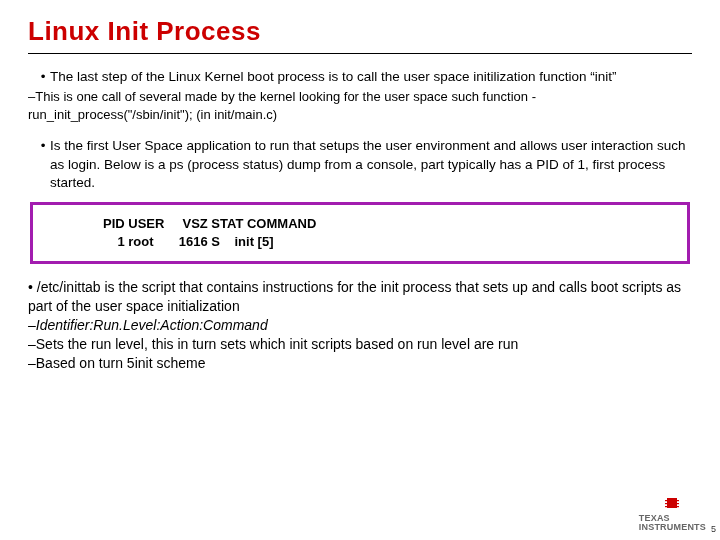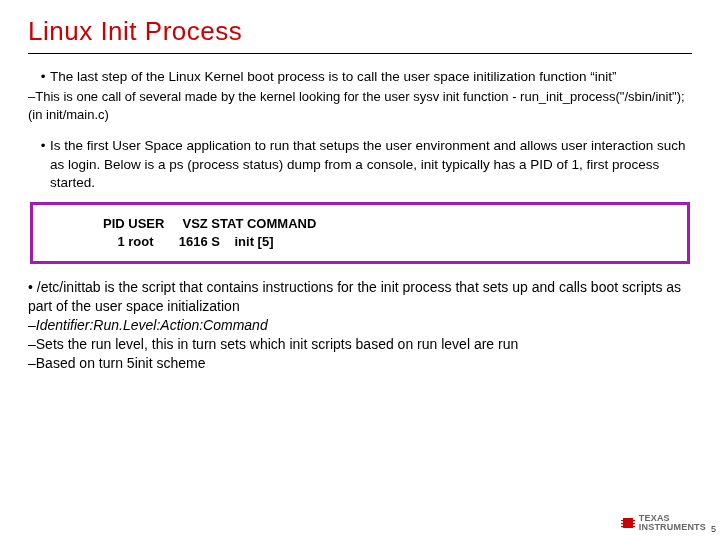--- a/index.html
+++ b/index.html
@@ -10,21 +10,21 @@
     font-family: Arial, Helvetica, sans-serif;
     color: #000;
     position: relative;
     overflow: hidden;
   }
   .slide {
     padding: 16px 28px 0 28px;
   }
   .title {
     font-size: 26px;
-    font-weight: normal;
+    font-weight: bold;
     color: #cc0000;
     margin-bottom: 6px;
     letter-spacing: 0.5px;
   }
   .title-underline {
     border-bottom: 1.5px solid #000;
     margin-bottom: 14px;
     width: 100%;
   }
   .bullet-row {
@@ -72,20 +72,21 @@
     bottom: 8px;
     right: 14px;
     display: flex;
     align-items: center;
     gap: 6px;
   }
   .ti-logo {
     display: flex;
     align-items: center;
     gap: 4px;
+    flex-direction: column;
   }
   .ti-chip {
     width: 14px;
     height: 14px;
     position: relative;
   }
   .ti-chip svg { display: block; }
   .ti-text {
     font-size: 9px;
     color: #666;
@@ -105,27 +106,27 @@
 <body>
 
 <div class="slide">
   <div class="title">Linux Init Process</div>
   <div class="title-underline"></div>
 
   <div class="bullet-row">
     <div class="bullet-dot">•</div>
     <div class="bullet-text">The last step of the Linux Kernel boot process is to call the user space initilization function “init”</div>
   </div>
-  <div class="sub-line">–This is one call of several made by the kernel looking for the user sysv init function - run_init_process("/sbin/init"); (in init/main.c)</div>
+  <div class="sub-line">–This is one call of several made by the kernel looking for the user space such function - run_init_process("/sbin/init"); (in init/main.c)</div>
 
   <div class="spacer-md"></div>
 
   <div class="bullet-row">
     <div class="bullet-dot">•</div>
-    <div class="bullet-text">Is the first User Space application to run that setups the user environment and allows user interaction such as login. Below is a ps (process status) dump from a console, init typically has a PID of 1, first process started.</div>
+    <div class="bullet-text">Is the first User Space application to run that setups the user environment and allows user interaction such as login. Below is a ps (process status) dump from a console, part typically has a PID of 1, first process started.</div>
   </div>
 
   <div class="code-box">PID USER     VSZ STAT COMMAND
     1 root       1616 S    init [5]</div>
 
   <div class="para">
     <span class="lead">• /etc/inittab is the script that contains instructions for the init process that sets up and calls boot scripts as part of the user space initialization</span>
   </div>
   <div class="para italic">–Identifier:Run.Level:Action:Command</div>
   <div class="para">–Sets the run level, this in turn sets which init scripts based on run level are run</div>

